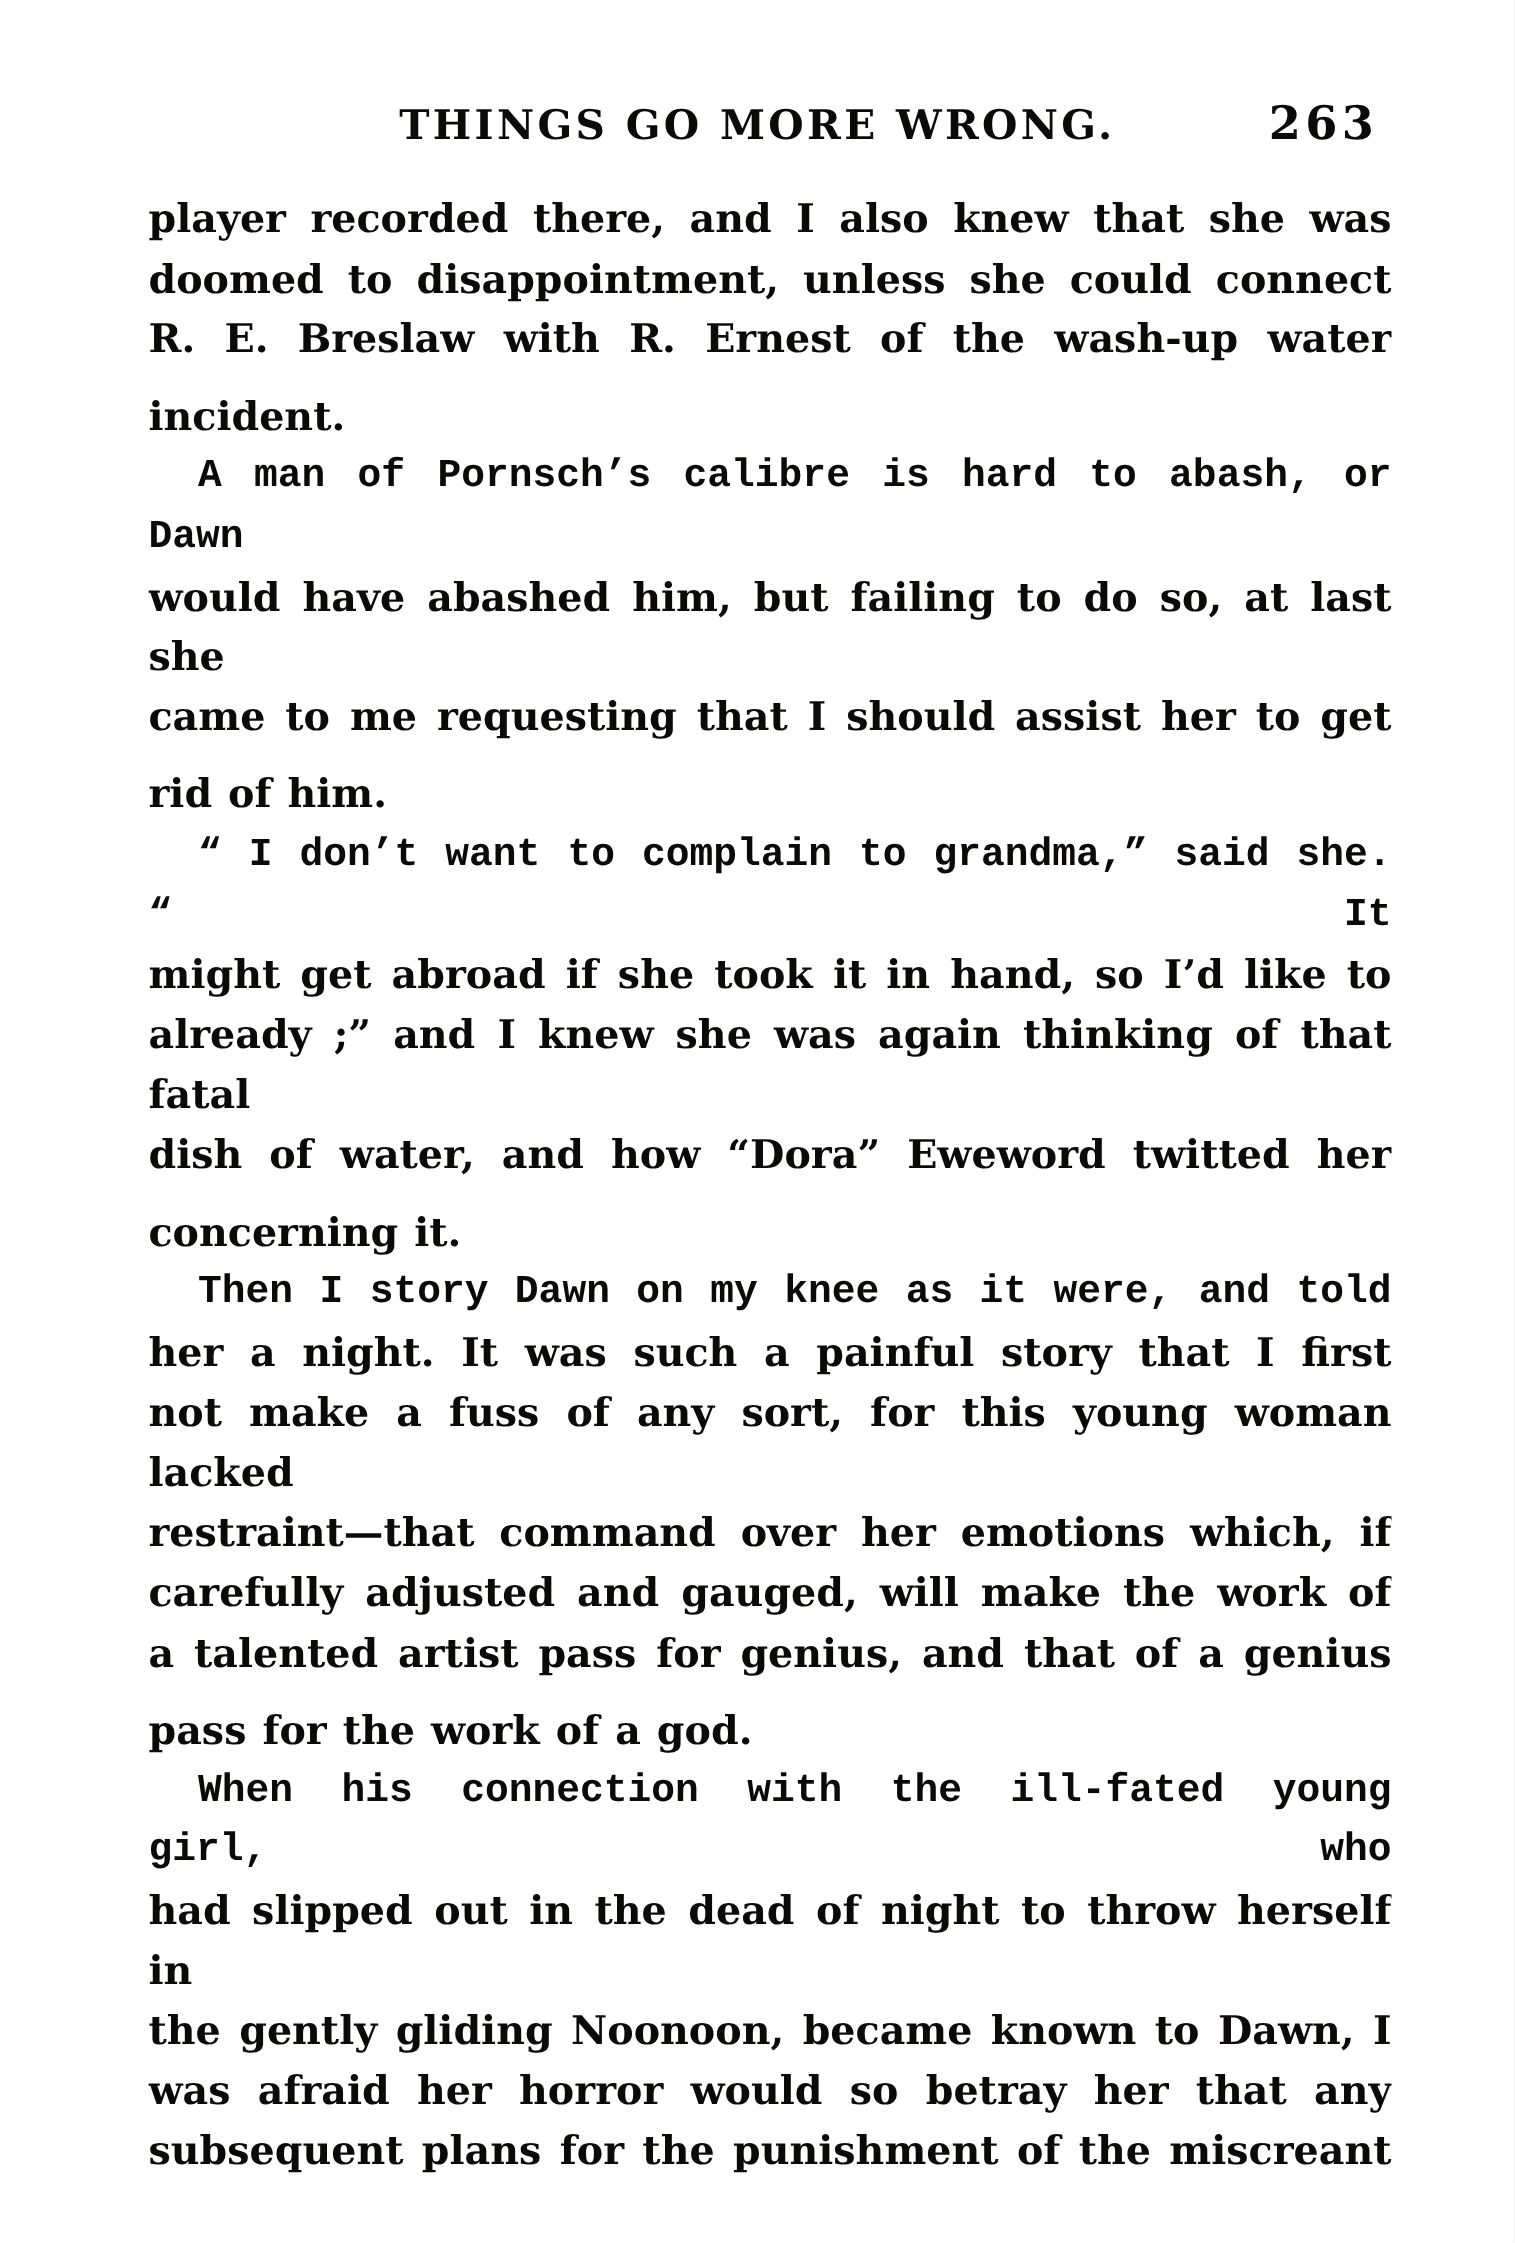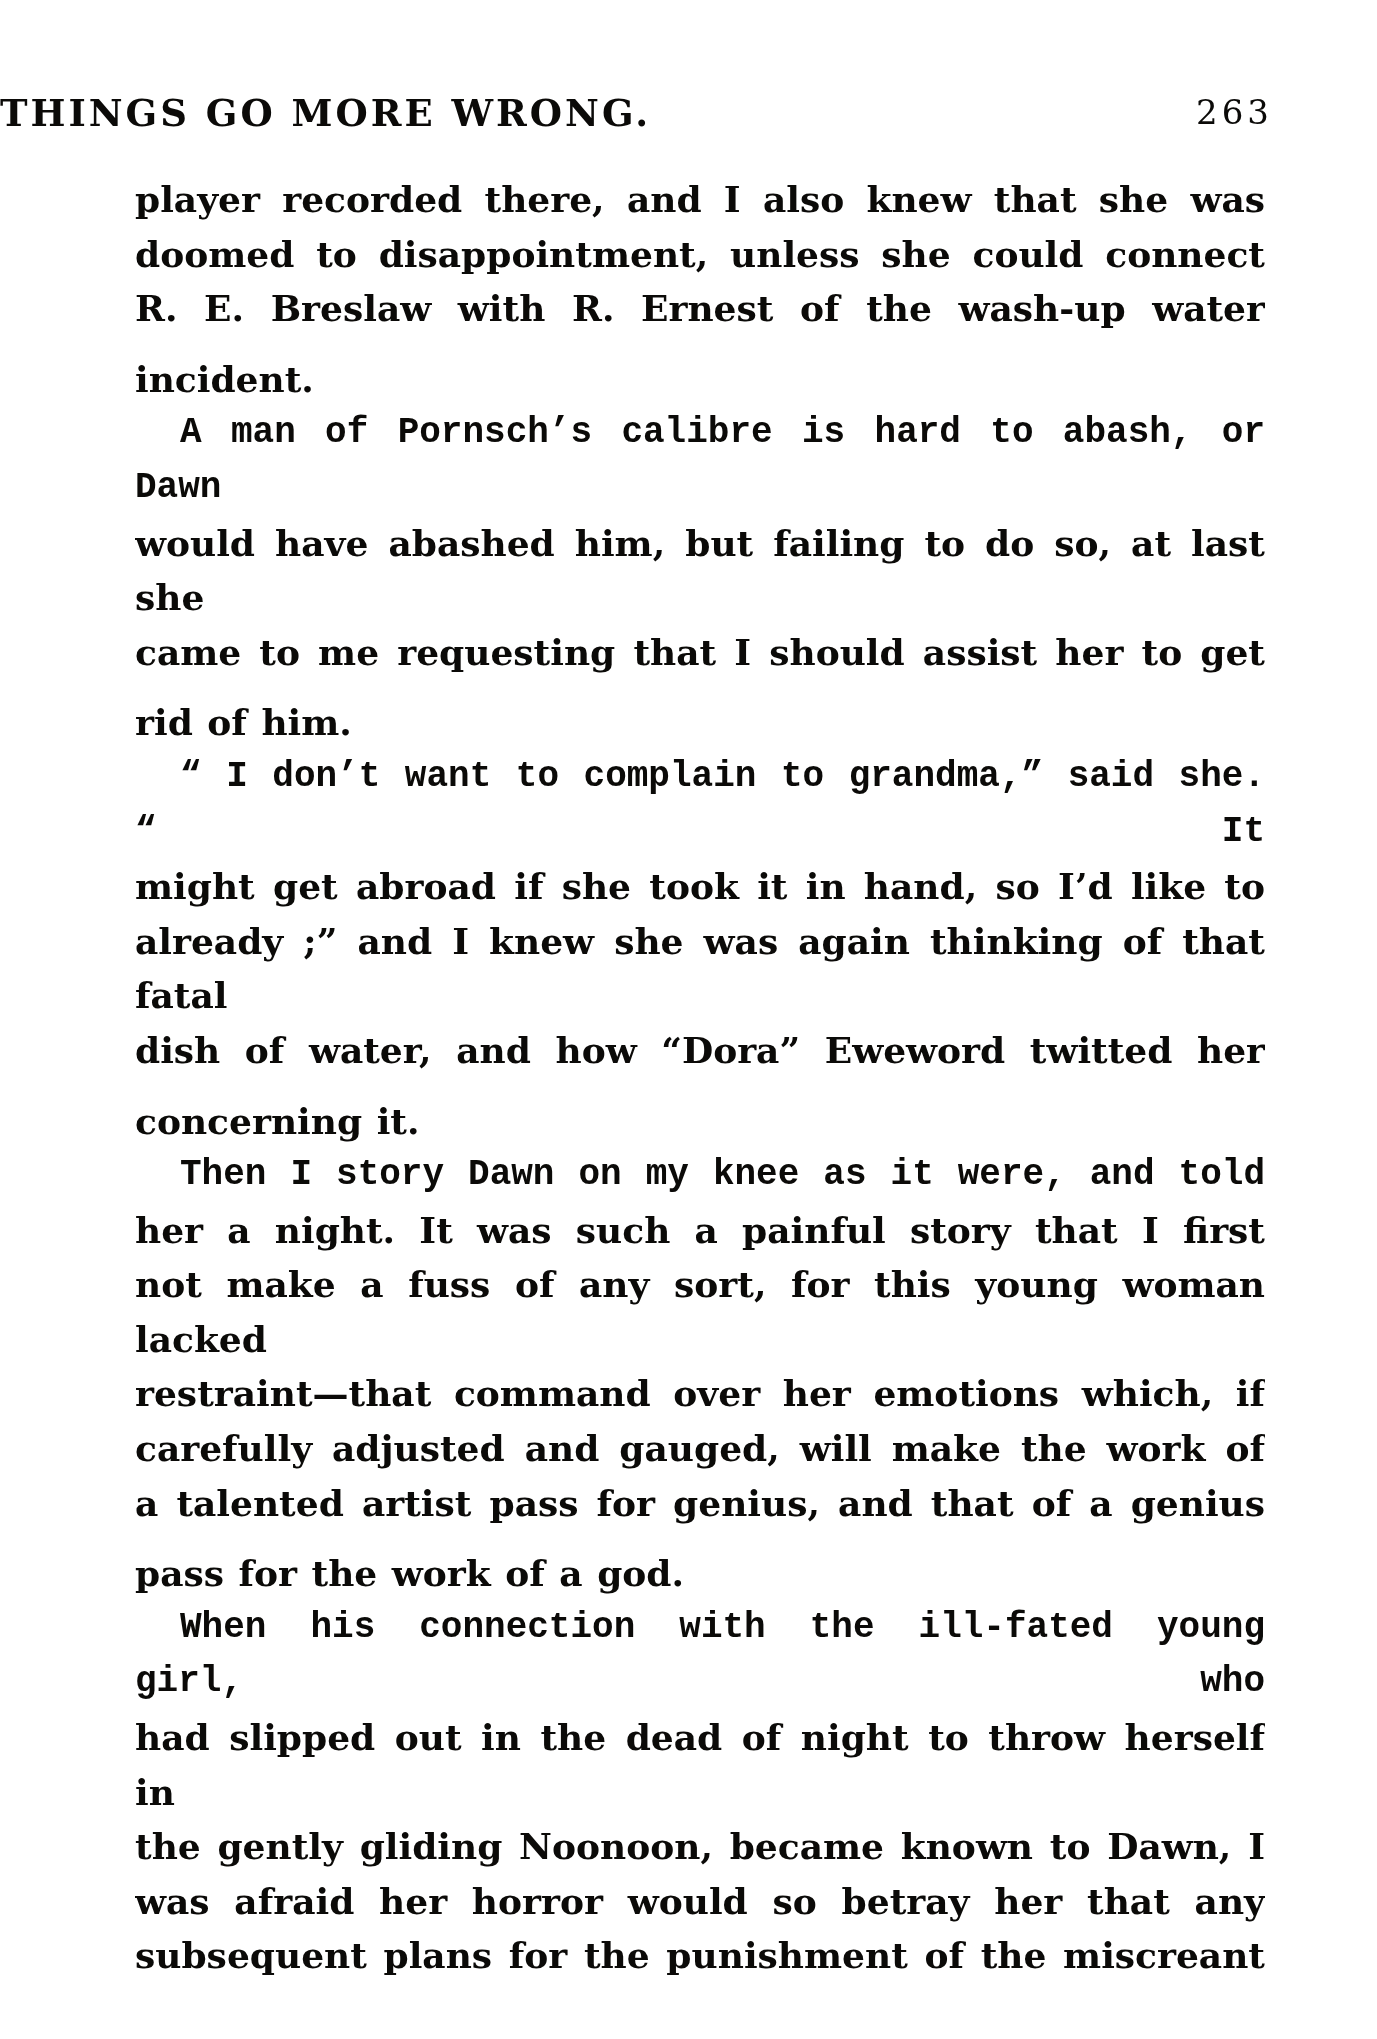--- a/index.html
+++ b/index.html
@@ -17,31 +17,32 @@
   .running-head {
     position: absolute;
     top: 93px;
     left: 0;
     width: 100%;
     height: 50px;
   }
   .head-title {
     display: block;
     width: 100%;
+    text-align: center;
     font-size: 37px;
     font-weight: 700;
     letter-spacing: 3px;
     line-height: 40px;
   }
   .page-num {
     position: absolute;
     top: -4px;
-    right: 104px;
-    font-size: 34px;
-    font-weight: 400;
+    right: 124px;
+    font-size: 42px;
+    font-weight: 700;
     letter-spacing: 4px;
     line-height: 46px;
   }
   
   .text-block {
     position: absolute;
     top: 172px;
     left: 135px;
     width: 1130px;
     font-size: 36px;

